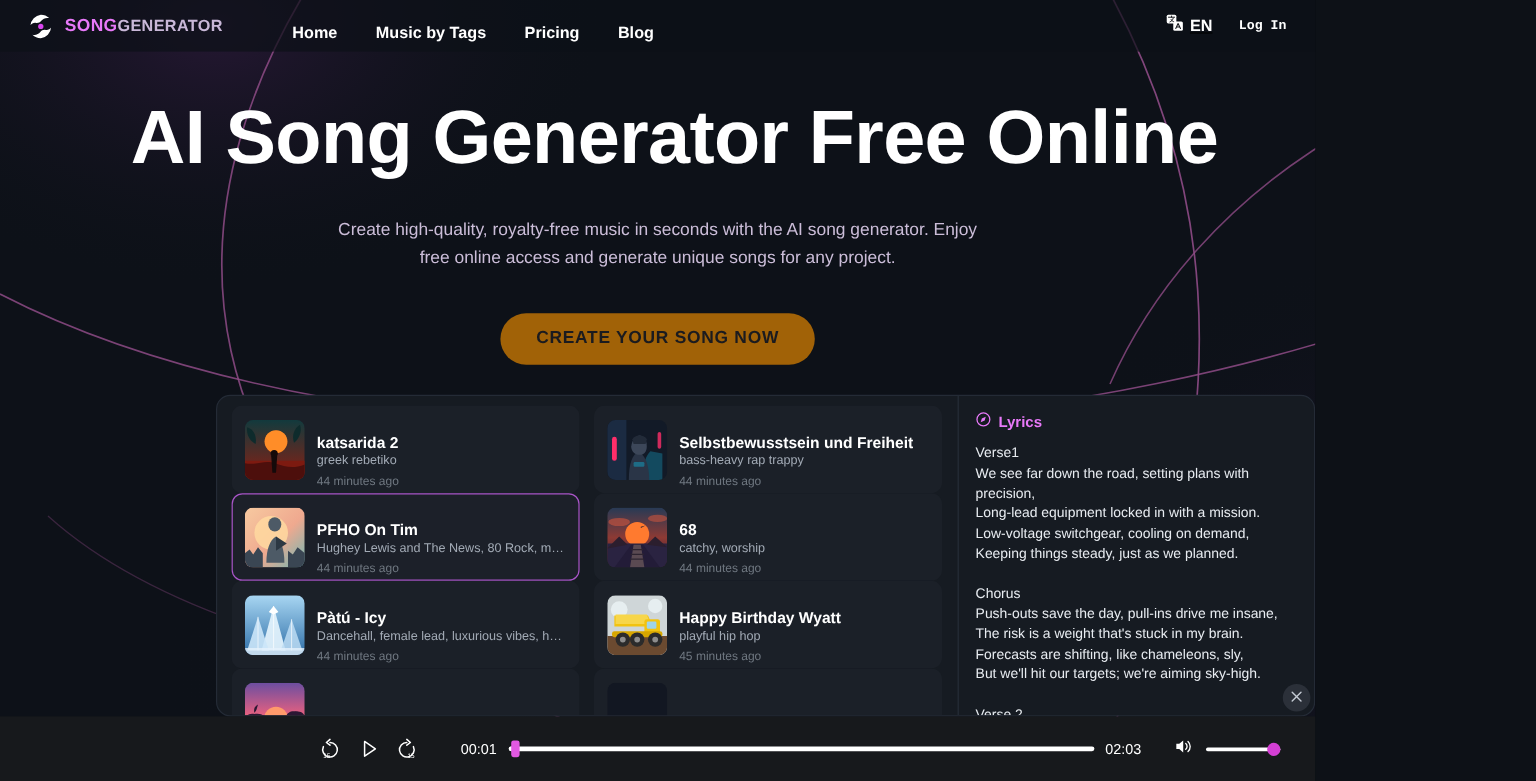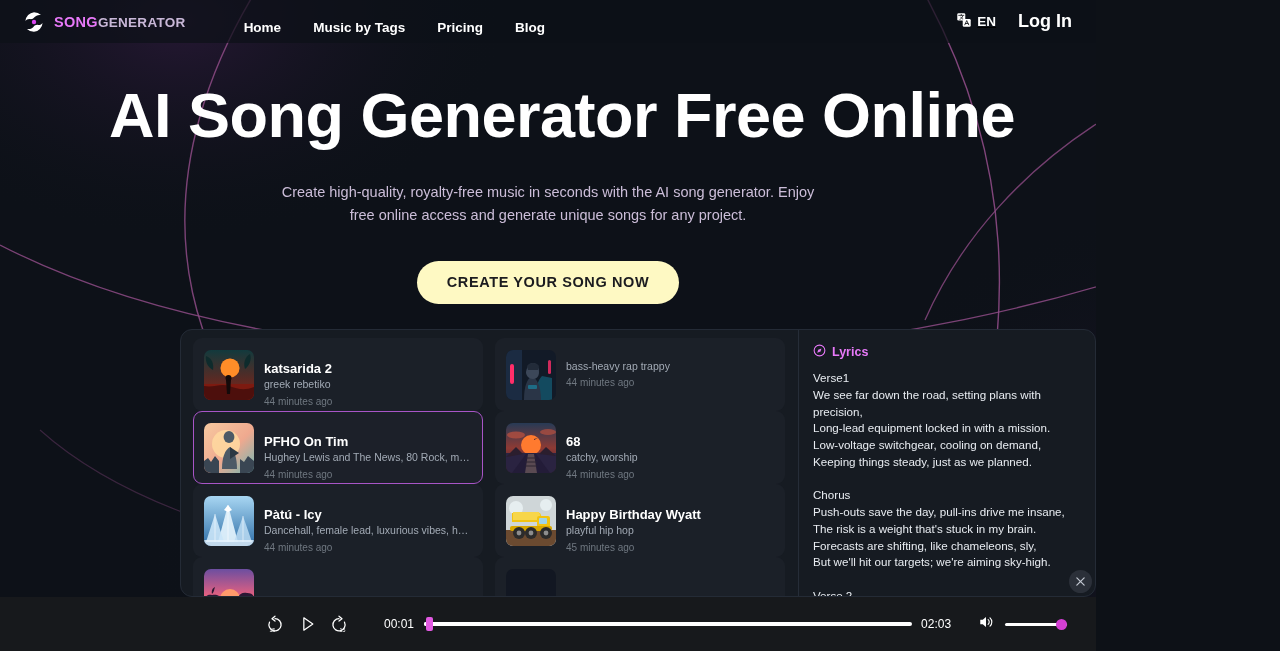--- a/index.html
+++ b/index.html
@@ -30,35 +30,35 @@
 
   .nav { display: flex; align-items: center; gap: 0; }
   .nav-item {
     color: #ffffff; font-size: 13.5px; font-weight: 700;
     padding: 6px 16px; cursor: pointer; white-space: nowrap; margin-top: 12px;
   }
 
   .header-right { margin-left: auto; display: flex; align-items: center; gap: 8px; }
   .lang-btn { display: flex; align-items: center; gap: 5px; padding: 5px 6px; cursor: pointer; text-decoration: underline; }
   .lang-label { color: #fff; font-size: 13.5px; font-weight: 700; }
-  .login-btn { color: #fff; font-size: 18px; font-weight: 600; padding: 5px 8px; cursor: pointer; }
+  .login-btn { color: #fff; font-size: 11px; font-weight: 600; padding: 5px 8px; cursor: pointer; font-family: Liberation Mono, monospace; }
 
   
   .hero { position: relative; z-index: 3; text-align: center; padding-top: 39px; }
   .hero h1 {
     font-size: 63px; line-height: 1.06; font-weight: 700;
     color: #ffffff; letter-spacing: -0.5px; margin-left: 28px;
   }
   .hero p {
     margin: 32px auto 0; width: 560px;
     font-size: 14.5px; line-height: 1.58; color: #cbbdd8;
   }
   .cta-wrap { margin-top: 34px; display: flex; justify-content: center; }
   .cta {
-    background: #fef9c3; color: #1b1b1f;
+    background: #a16207; color: #1b1b1f;
     border: none; border-radius: 999px;
     font-size: 14.5px; font-weight: 700; letter-spacing: .6px;
     padding: 0 30px; height: 43px; cursor: pointer;
     font-family: "Liberation Sans", sans-serif;
   }
 
   
   .panel {
     position: absolute; z-index: 4;
     left: 180px; top: 329px; width: 916px; height: 268px;
@@ -247,20 +247,21 @@
               <rect x="0" y="0" width="16" height="50" fill="#1b2b42"></rect>
               <rect x="4" y="14" width="4" height="20" rx="2" fill="#ff2e6a"></rect>
               <path d="M30 50c-1-12 2-20 6-24l10 2v22z" fill="#16a6c9" opacity=".35"></path>
               <path d="M18 50c0-14 3-21 8-24 5 3 9 10 9 24z" fill="#2a3547"></path>
               <path d="M20 22c1-6 4-9 7-9s6 3 6 9c0 4-2 7-6 7s-7-3-7-7z" fill="#3c4759"></path>
               <path d="M21 16c2-4 10-4 12 0l-1 4H22z" fill="#222b39"></path>
               <rect x="22" y="35" width="9" height="4" rx="1" fill="#1e6c86"></rect>
               <rect x="42" y="10" width="3" height="14" rx="1.5" fill="#ff2e6a" opacity=".8"></rect>
             </svg></div>
           <div class="song-meta">
+            <div class="song-title">Selbstbewusstsein und Freiheit</div>
             <div class="song-tags">bass-heavy rap trappy</div>
             <div class="song-time">44 minutes ago</div>
           </div>
         </div>
         <div class="song-card sel">
           <div class="thumb"><svg viewBox="0 0 50 50">
               <defs>
                 <linearGradient id="a3" x1="0" y1="0" x2="1" y2="1">
                   <stop offset="0" stop-color="#f7c9a0"></stop>
                   <stop offset=".55" stop-color="#efa98f"></stop>

